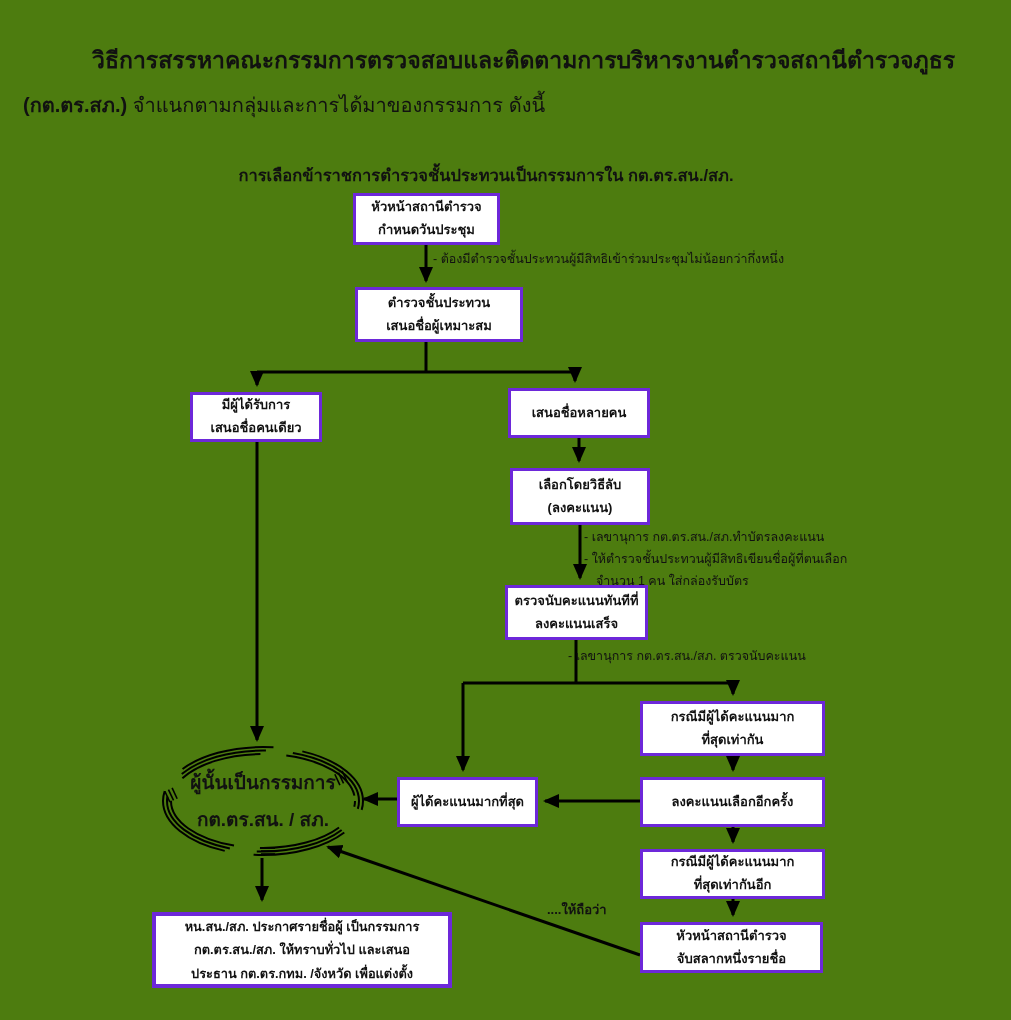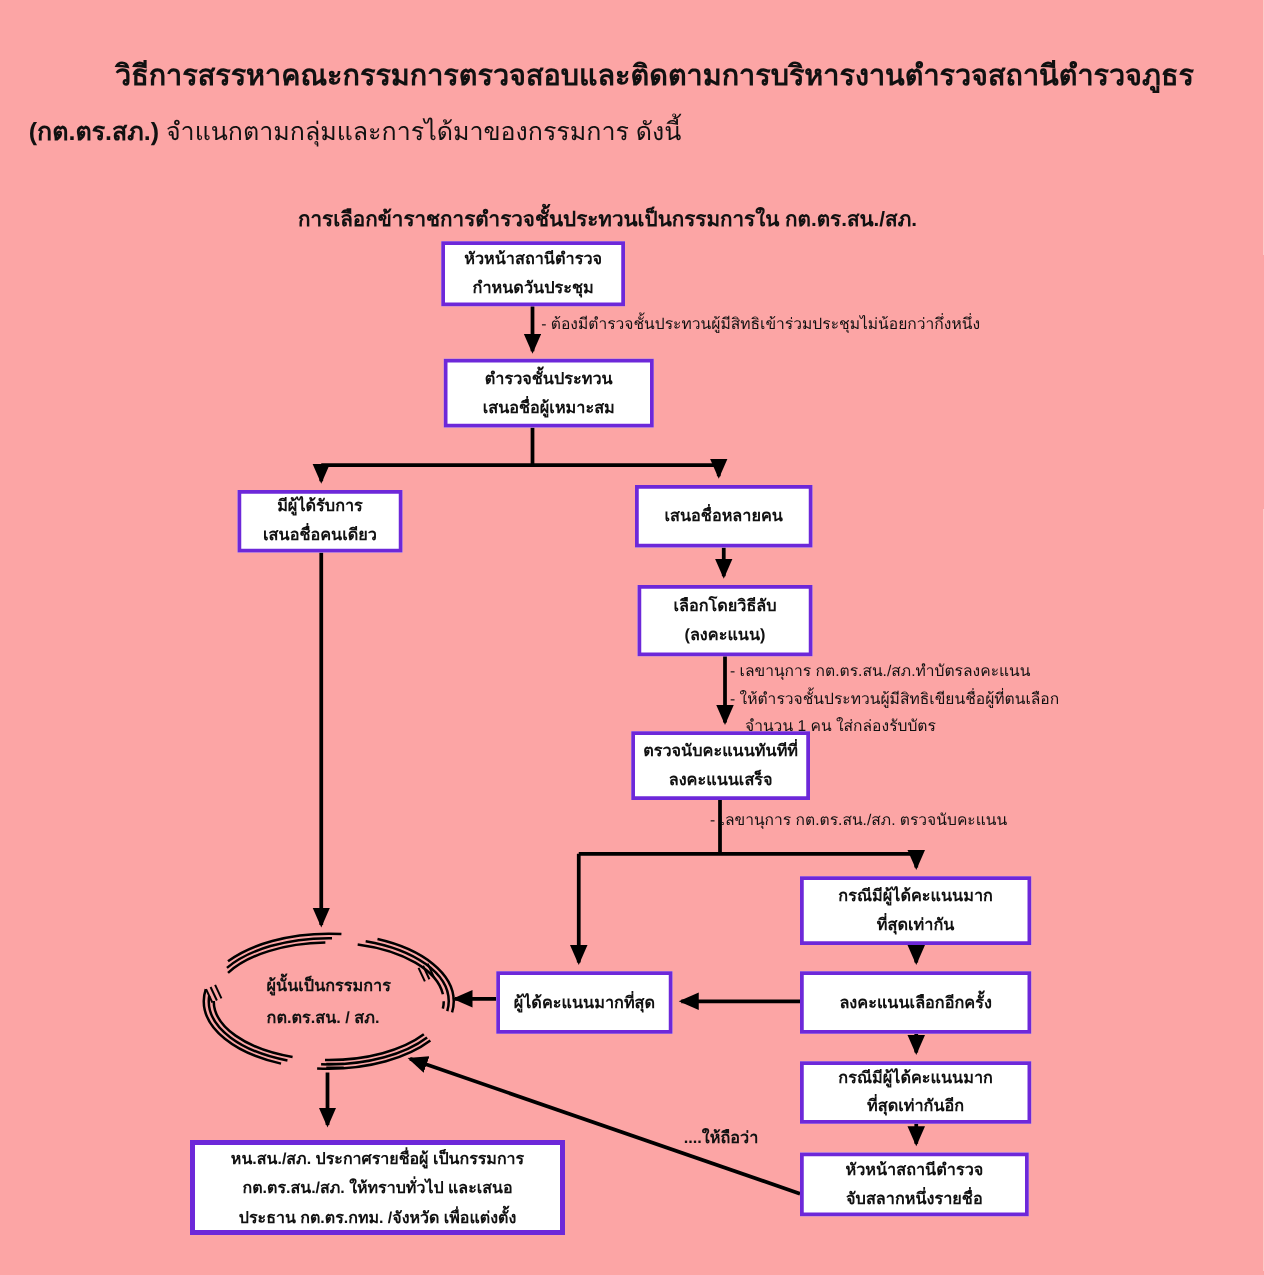--- a/index.html
+++ b/index.html
@@ -1,19 +1,19 @@
 <!DOCTYPE html>
 <html><head>
 <meta charset="utf-8">
 <style>
   html,body{margin:0;padding:0;background:#ffffff;}
   .page{
     position:relative;
     width:1011px;height:1020px;
-    background:#fca5a5;
+    background:#4d7c0f;
     font-family:"Liberation Sans","DejaVu Sans",sans-serif;
     color:#111;
     overflow:hidden;
   }
   .h-line1{
     position:absolute;left:92px;top:42px;
     font-size:23px;font-weight:bold;white-space:nowrap;
   }
   .h-line2{
     position:absolute;left:23px;top:89px;
@@ -37,21 +37,21 @@
   }
   .box.thick{border-width:4px;}
   .note{
     position:absolute;
     font-size:12.5px;line-height:1.6;white-space:nowrap;
   }
   .note.bold{font-weight:bold;font-size:13px;}
   .ellipse-label{
     position:absolute;left:180px;top:771px;width:166px;height:60px;
     display:flex;align-items:center;justify-content:center;
-    text-align:left;font-weight:bold;font-size:13px;line-height:1.95;
+    text-align:center;font-weight:bold;font-size:19px;line-height:1.95;
     white-space:pre-line;
   }
 </style>
 </head>
 <body>
 
 <div class="page">
 
   <div class="h-line1">วิธีการสรรหาคณะกรรมการตรวจสอบและติดตามการบริหารงานตำรวจสถานีตำรวจภูธร</div>
   <div class="h-line2"><span class="bold">(กต.ตร.สภ.)</span><span> จำแนกตามกลุ่มและการได้มาของกรรมการ ดังนี้</span></div>

